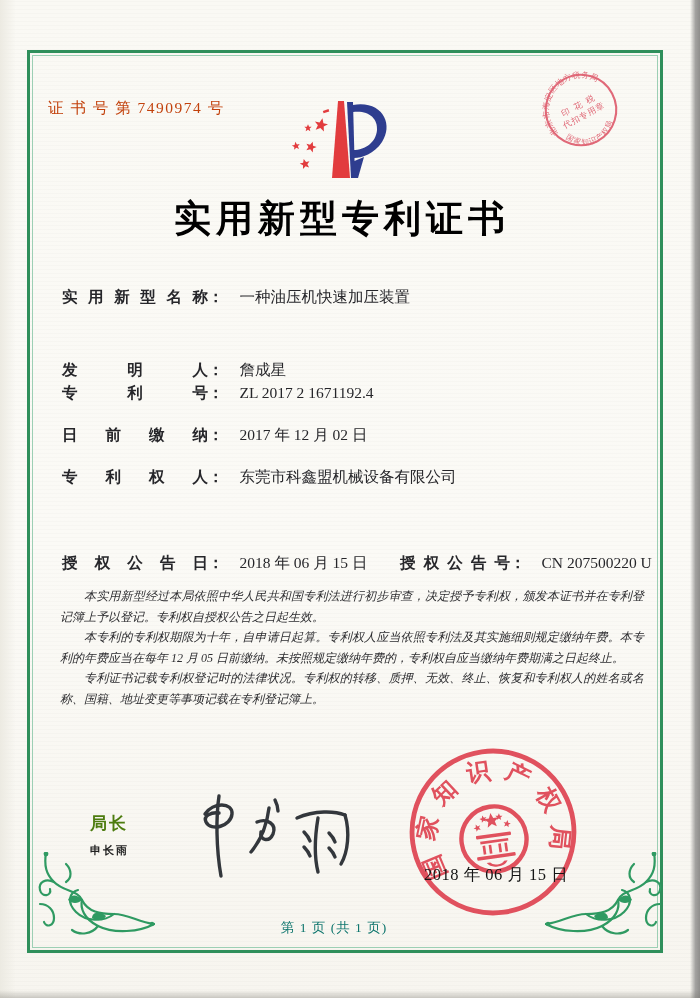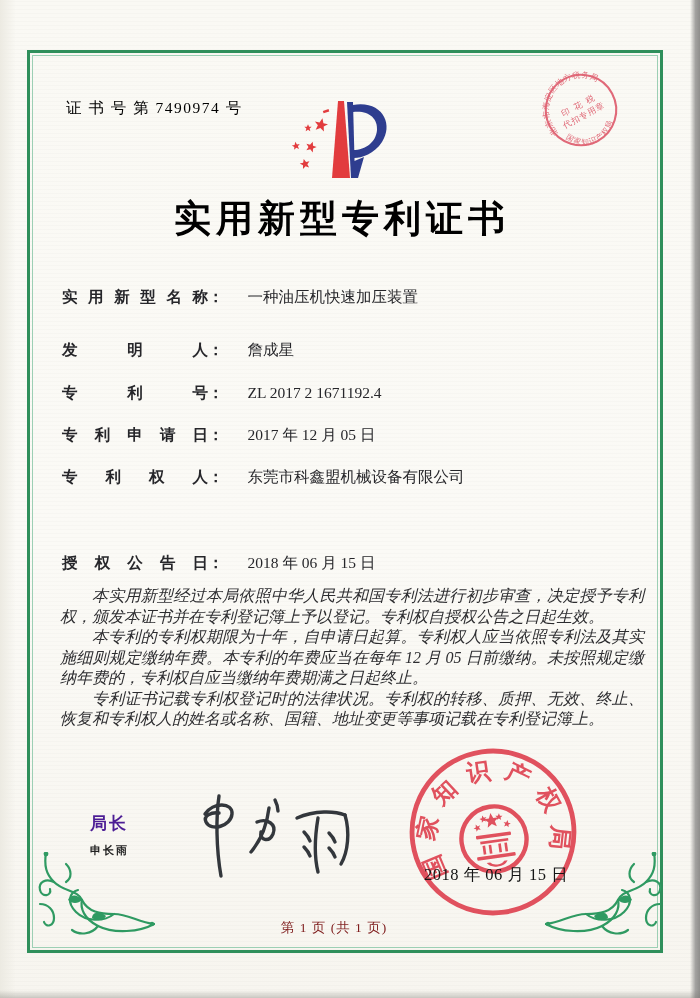--- a/index.html
+++ b/index.html
@@ -19,67 +19,67 @@
   
   #frame{position:absolute;left:27px;top:50px;width:630px;height:897px;
     border:3px solid #2f8f5b;}
   #frame-inner{position:absolute;inset:2px;border:1.5px solid #9ccfb4;}
 
   .flourish{position:absolute;width:128px;height:106px;}
   #flourish-right{right:30px;bottom:40px;}
   #flourish-left{left:30px;bottom:40px;transform:scaleX(-1);}
 
   
-  #cert-no{position:absolute;left:66px;top:98px;font-size:15.5px;color:#000000;
+  #cert-no{position:absolute;left:48px;top:98px;font-size:15.5px;color:#c2410c;
     letter-spacing:1.5px;}
   #logo{position:absolute;left:278px;top:98px;width:135px;height:90px;}
   #title{position:absolute;left:27px;top:194px;width:630px;text-align:center;
     font-size:37px;font-weight:bold;color:#000000;letter-spacing:5px;}
 
   
   .row{position:absolute;left:62px;font-size:15.5px;color:#26262a;white-space:nowrap;}
   .flabel{display:inline-block;width:146px;text-align:justify;text-align-last:justify;
     font-weight:bold;vertical-align:top;}
   .flabel2{display:inline-block;width:110px;text-align:justify;text-align-last:justify;
     font-weight:bold;vertical-align:top;}
   .colon{font-weight:bold;}
-  .fvalue{margin-left:24px;}
+  .fvalue{margin-left:16px;}
   #row-name{top:287px;}
-  #row-inventor{top:340px;}
+  #row-inventor{top:360px;}
   #row-patno{top:383px;}
   #row-appdate{top:425px;}
   #row-patentee{top:467px;}
   #row-address{top:508px;white-space:normal;}
   #row-address .fvalue{display:inline-block;width:422px;vertical-align:top;line-height:22px;}
   #row-grant{top:553px;}
   #grant-no-pair{position:absolute;left:338px;top:0;}
 
   
   #paragraphs{position:absolute;left:60px;top:586px;width:584px;
-    font-size:16px;line-height:20.5px;color:#2d2d30;font-style:italic;
+    font-size:12px;line-height:20.5px;color:#2d2d30;font-style:italic;
     text-align:justify;}
   #paragraphs p{margin:0;text-indent:2em;}
 
   
   #director-title{position:absolute;left:90px;top:812px;font-size:17px;
-    font-weight:bold;color:#4c1d95;letter-spacing:2px;}
+    font-weight:bold;color:#4d7c0f;letter-spacing:2px;}
   #director-name{position:absolute;left:90px;top:843px;font-size:11px;
     font-weight:bold;color:#222;letter-spacing:2px;}
   #signature{position:absolute;left:185px;top:782px;width:175px;height:102px;}
 
   
   #tax-seal{position:absolute;left:533px;top:62px;width:96px;height:96px;
     transform:rotate(-28deg);opacity:.88;}
   #cnipa-seal{position:absolute;left:405px;top:744px;width:176px;height:176px;
     transform:rotate(-8deg);opacity:.93;}
   #seal-date{position:absolute;left:424px;top:864px;font-size:16.5px;color:#151515;
     letter-spacing:.5px;white-space:nowrap;}
 
   #footer{position:absolute;left:27px;top:919px;width:614px;text-align:center;
-    font-size:13.5px;color:#7f1d1d;letter-spacing:1px;}
+    font-size:13.5px;color:#0f766e;letter-spacing:1px;}
   svg text{font-family:"Liberation Serif","DejaVu Serif",serif;}
 </style>
 </head>
 <body>
 
 <div id="canvas">
   <div id="sheet"></div>
   <div id="edge-left"></div>
   <div id="edge-right"></div>
   <div id="edge-bottom"></div>
@@ -152,27 +152,30 @@
   <div class="row" id="row-name">
     <span class="flabel">实用新型名称</span><span class="colon">：</span><span class="fvalue">一种油压机快速加压装置</span>
   </div>
   <div class="row" id="row-inventor">
     <span class="flabel">发明人</span><span class="colon">：</span><span class="fvalue">詹成星</span>
   </div>
   <div class="row" id="row-patno">
     <span class="flabel">专利号</span><span class="colon">：</span><span class="fvalue">ZL 2017 2 1671192.4</span>
   </div>
   <div class="row" id="row-appdate">
-    <span class="flabel">专利申请日</span><span class="colon">：</span><span class="fvalue">2017 年 12 月 05 日</span>
+    <span class="flabel">日前缴纳</span><span class="colon">：</span><span class="fvalue">2017 年 12 月 02 日</span>
   </div>
   <div class="row" id="row-patentee">
     <span class="flabel">专利权人</span><span class="colon">：</span><span class="fvalue">东莞市科鑫盟机械设备有限公司</span>
   </div>
   <div class="row" id="row-grant">
     <span class="flabel">授权公告日</span><span class="colon">：</span><span class="fvalue">2018 年 06 月 15 日</span>
+    <span id="grant-no-pair">
+      <span class="flabel2">授权公告号</span><span class="colon">：</span><span class="fvalue">CN 207500220 U</span>
+    </span>
   </div>
 
   <div id="paragraphs">
     <p>本实用新型经过本局依照中华人民共和国专利法进行初步审查，决定授予专利权，颁发本证书并在专利登记簿上予以登记。专利权自授权公告之日起生效。</p>
     <p>本专利的专利权期限为十年，自申请日起算。专利权人应当依照专利法及其实施细则规定缴纳年费。本专利的年费应当在每年 12 月 05 日前缴纳。未按照规定缴纳年费的，专利权自应当缴纳年费期满之日起终止。</p>
     <p>专利证书记载专利权登记时的法律状况。专利权的转移、质押、无效、终止、恢复和专利权人的姓名或名称、国籍、地址变更等事项记载在专利登记簿上。</p>
   </div>
 
   <div id="director-title">局长</div>
   <div id="director-name">申长雨</div>

